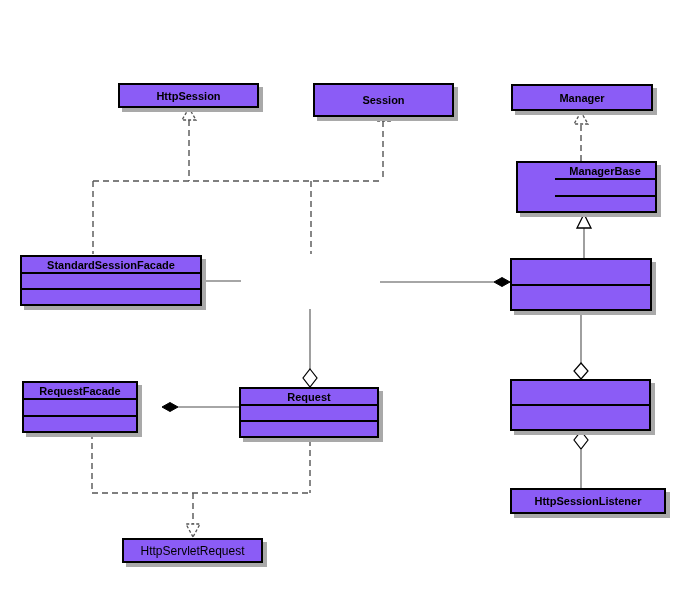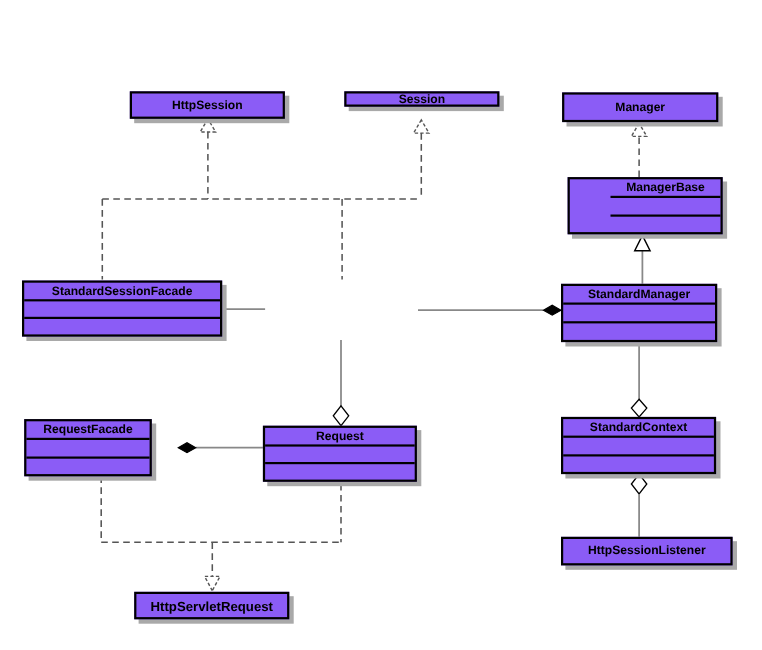--- a/index.html
+++ b/index.html
@@ -27,21 +27,21 @@
     text-align:center;
     display:flex;
     align-items:center;
     justify-content:center;
     flex:0 0 auto;
   }
   .c1 .uml-title{flex:1 1 auto;}
   .c3 .uml-title{height:15px;border-bottom:2px solid #000;}
   .comp{flex:1 1 auto;}
   .comp.mid{border-bottom:2px solid #000;}
-  .plain .uml-title{font-weight:bold;font-size:12px;}
+  .plain .uml-title{font-weight:normal;font-size:12px;}
 </style>
 </head>
 <body>
 
 <div id="diagram">
 
   <svg id="connectors" viewBox="0 0 693 591" xmlns="http://www.w3.org/2000/svg">
 
     <g stroke="#555555" stroke-width="1.4" fill="none" stroke-dasharray="6 4">
       <path d="M189,120 V181"></path>
@@ -83,21 +83,21 @@
       <path d="M92,493 H310"></path>
       <path d="M193,493 V524"></path>
     </g>
     <polygon points="193,537 186,524 200,524" fill="#ffffff" stroke="#555555" stroke-width="1.3" stroke-dasharray="3 2"></polygon>
   </svg>
 
   <div class="uml-box c1" style="left:118px;top:83px;width:141px;height:25px;">
     <div class="uml-title">HttpSession</div>
   </div>
 
-  <div class="uml-box c1" style="left:313px;top:83px;width:141px;height:14px;">
+  <div class="uml-box c1" style="left:313px;top:83px;width:141px;height:34px;">
     <div class="uml-title">Session</div>
   </div>
 
   <div class="uml-box c1" style="left:511px;top:84px;width:142px;height:27px;justify-content:center;">
     <div class="uml-title">Manager</div>
   </div>
 
   <div class="uml-box c3" style="left:516px;top:161px;width:141px;height:52px;padding-left:37px;">
     <div class="uml-title">ManagerBase</div>
     <div class="comp mid"></div>
@@ -105,39 +105,37 @@
   </div>
 
   <div class="uml-box c3" style="left:20px;top:255px;width:182px;height:51px;">
     <div class="uml-title">StandardSessionFacade</div>
     <div class="comp mid"></div>
     <div class="comp"></div>
   </div>
 
 
   <div class="uml-box c3" style="left:510px;top:258px;width:142px;height:53px;">
-    <div class="uml-title">StandardManager</div>
     <div class="comp mid"></div>
     <div class="comp"></div>
   </div>
 
   <div class="uml-box c3" style="left:22px;top:381px;width:116px;height:52px;">
     <div class="uml-title">RequestFacade</div>
     <div class="comp mid"></div>
     <div class="comp"></div>
   </div>
 
   <div class="uml-box c3" style="left:239px;top:387px;width:140px;height:51px;">
     <div class="uml-title">Request</div>
     <div class="comp mid"></div>
     <div class="comp"></div>
   </div>
 
   <div class="uml-box c3" style="left:510px;top:379px;width:141px;height:52px;">
-    <div class="uml-title">StandardContext</div>
     <div class="comp mid"></div>
     <div class="comp"></div>
   </div>
 
   <div class="uml-box c1" style="left:510px;top:488px;width:156px;height:26px;">
     <div class="uml-title">HttpSessionListener</div>
   </div>
 
   <div class="uml-box c1 plain" style="left:122px;top:538px;width:141px;height:25px;">
     <div class="uml-title">HttpServletRequest</div>

